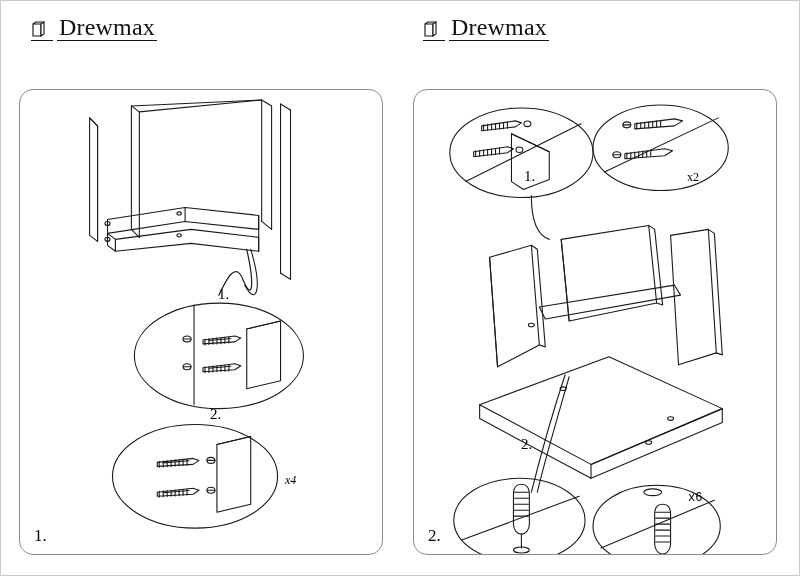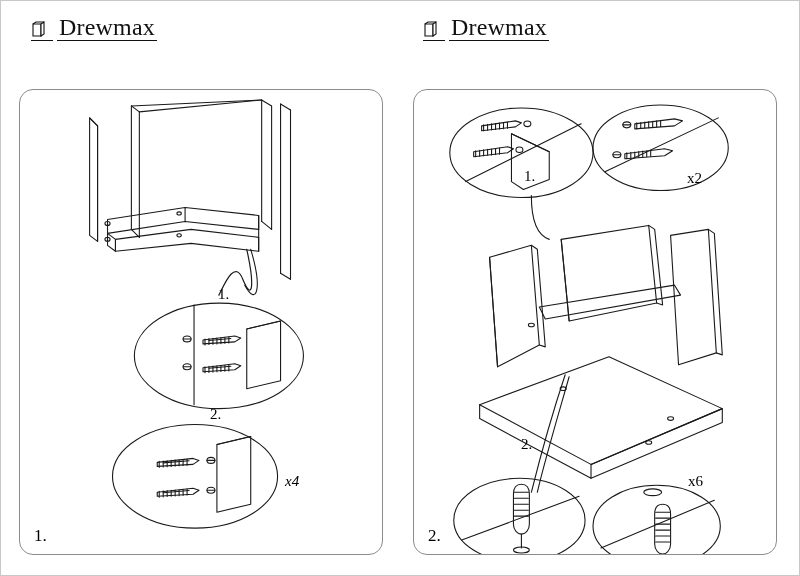--- a/index.html
+++ b/index.html
@@ -81,21 +81,21 @@
   .art {
     position: absolute;
     inset: 0;
     overflow: hidden;
     border-radius: 14px;
   }
   .art svg { display: block; width: 100%; height: 100%; }
 
   .qty {
     position: absolute;
-    font-size: 15px;
+    font-size: 12px;
     font-family: "Liberation Serif", serif;
   }
   .steplabel {
     position: absolute;
     font-size: 15px;
     font-family: "Liberation Serif", serif;
   }
 </style>
 </head>
 <body>
@@ -303,19 +303,19 @@
               <path d="M250 416 C244 416, 242 420, 242 426 L242 456 C242 462, 246 466, 250 466 C254 466, 258 462, 258 456 L258 426 C258 420, 256 416, 250 416 Z"></path>
               <path d="M243 424 L257 424 M243 430 L257 430 M243 436 L257 436 M243 442 L257 442 M243 448 L257 448 M243 454 L257 454"></path>
             </g>
           </g>
         </svg>
       </div>
 
       <span class="steplabel" style="left:110px; top:78px;">1.</span>
       <span class="steplabel" style="left:107px; top:346px;">2.</span>
       <span class="qty" style="left:273px; top:80px;">x2</span>
-      <span class="qty" style="left:274px; top:383px;">x6</span>
+      <span class="qty" style="left:274px; top:401px;font-family:Liberation Mono, monospace;">x6</span>
 
       <span class="panel-number">2.</span>
     </div>
   </div>
 
 </div>
 
 </body></html>

